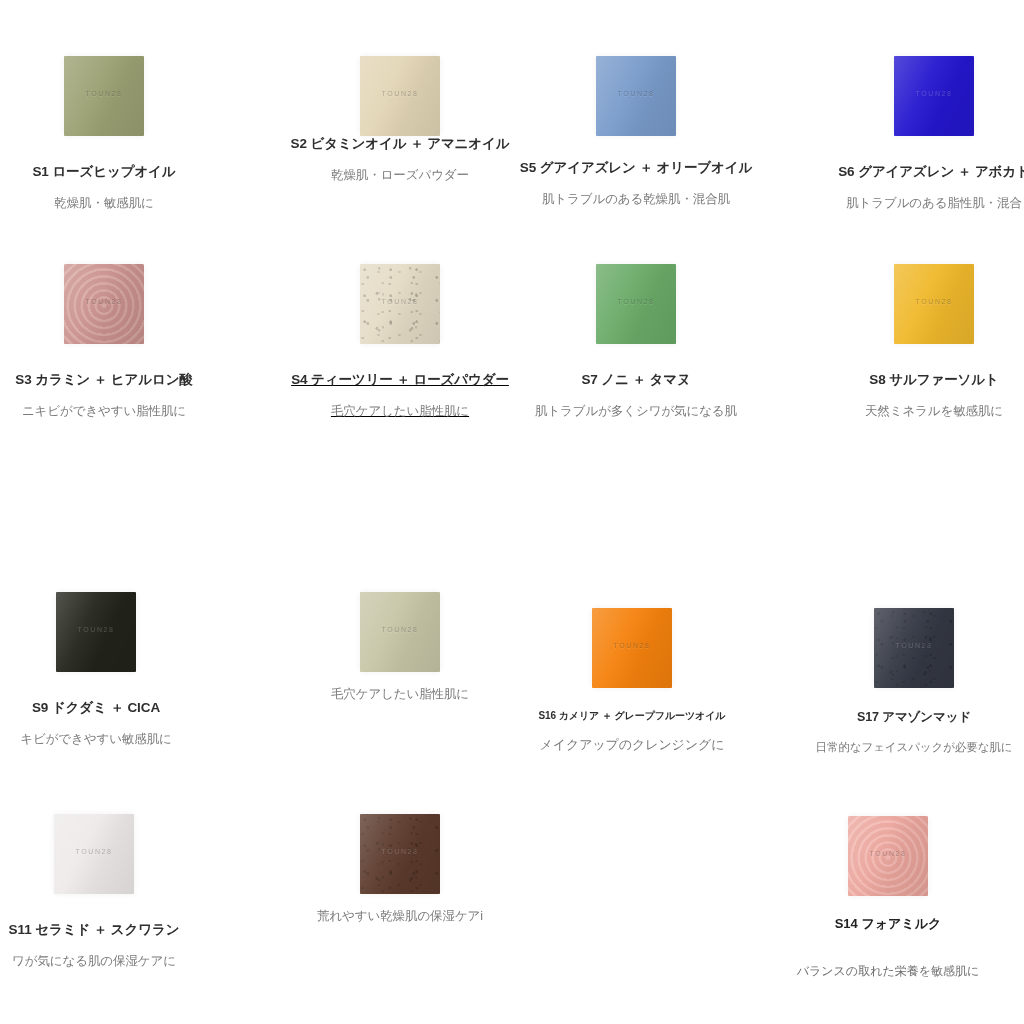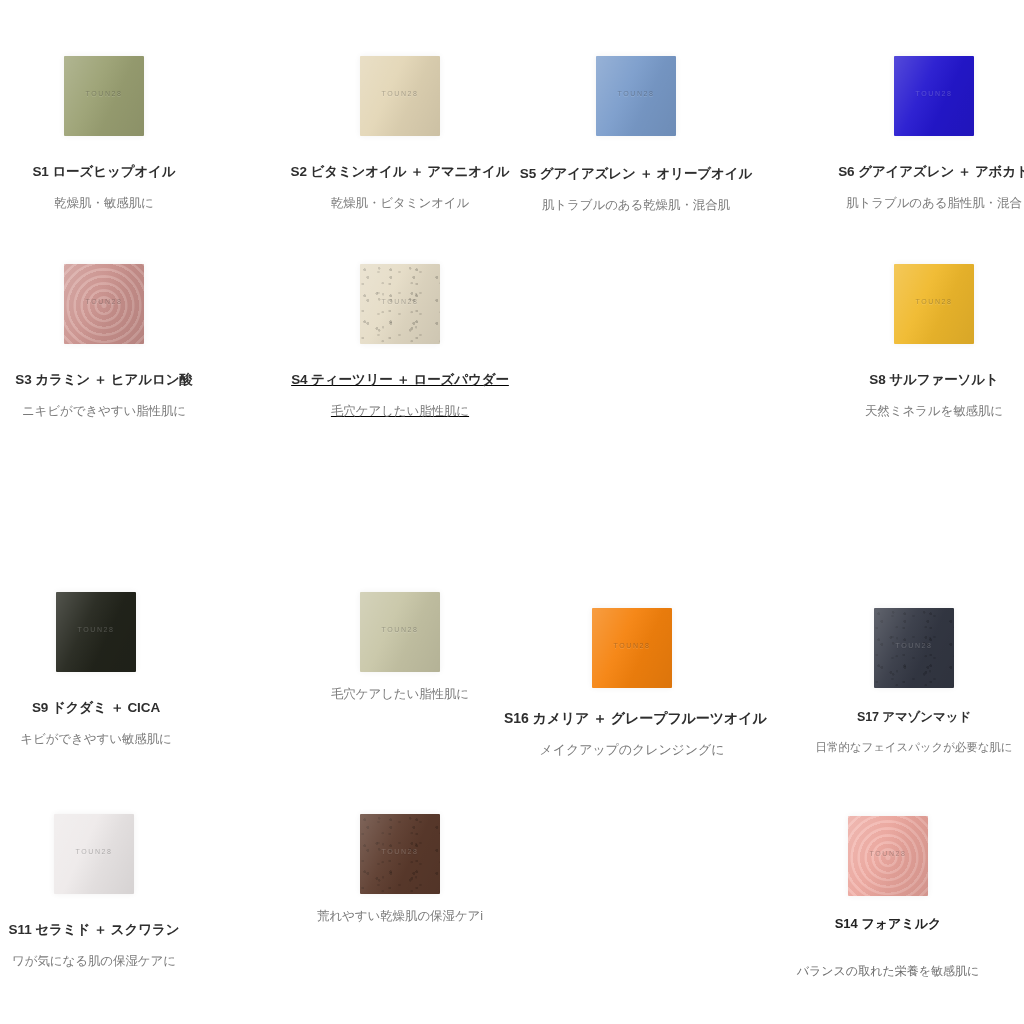--- a/index.html
+++ b/index.html
@@ -128,34 +128,34 @@
 
   <div class="cell blurry" style="left:272px; top:56px;">
     <div class="swatch-wrap">
       <div class="swatch" style="background: rgb(227, 214, 182);">
         <div class="grain"></div>
         <div class="rings"></div>
         <div class="sheen"></div>
         <div class="emboss">TOUN28</div>
       </div>
     </div>
-    <div class="title" style="margin-top:28px;text-align:center;">S2 ビタミンオイル ＋ アマニオイル</div>
-    <div class="desc" style="margin-top:15px;">乾燥肌・ビタミンオイル</div>
+    <div class="title" style="text-align:center;">S2 ビタミンオイル ＋ アマニオイル</div>
+    <div class="desc" style="margin-top:15px;">乾燥肌・ローズパウダー</div>
   </div>
 
   <div class="cell blurry" style="left:508px; top:56px;">
     <div class="swatch-wrap">
       <div class="swatch" style="background: rgb(122, 156, 203);">
         <div class="grain"></div>
         <div class="rings"></div>
         <div class="sheen"></div>
         <div class="emboss">TOUN28</div>
       </div>
     </div>
-    <div class="title" style="margin-top:30px;">S5 グアイアズレン ＋ オリーブオイル</div>
+    <div class="title" style="margin-top:24px;">S5 グアイアズレン ＋ オリーブオイル</div>
     <div class="desc" style="margin-top:15px;">肌トラブルのある乾燥肌・混合肌</div>
   </div>
 
   <div class="cell blurry" style="left:806px; top:56px;">
     <div class="swatch-wrap">
       <div class="swatch dark" style="background: rgb(36, 23, 207);">
         <div class="grain"></div>
         <div class="rings"></div>
         <div class="sheen"></div>
         <div class="emboss">TOUN28</div>
@@ -184,20 +184,32 @@
         <div class="grain" style="opacity: 0.85;"></div>
         <div class="rings"></div>
         <div class="sheen"></div>
         <div class="emboss">TOUN28</div>
       </div>
     </div>
     <div class="title" style="margin-top:28px;">S4 ティーツリー ＋ ローズパウダー</div>
     <div class="desc" style="margin-top:15px;">毛穴ケアしたい脂性肌に</div>
   </div>
 
+  <div class="cell blurry" style="left:508px; top:264px;">
+    <div class="swatch-wrap">
+      <div class="swatch" style="background: rgb(106, 171, 104);">
+        <div class="grain"></div>
+        <div class="rings"></div>
+        <div class="sheen"></div>
+        <div class="emboss">TOUN28</div>
+      </div>
+    </div>
+    <div class="title" style="margin-top:28px;">S7 ノニ ＋ タマヌ</div>
+    <div class="desc" style="margin-top:15px;">肌トラブルが多くシワが気になる肌</div>
+  </div>
 
   <div class="cell blurry" style="left:806px; top:264px;">
     <div class="swatch-wrap">
       <div class="swatch" style="background: rgb(240, 185, 44);">
         <div class="grain"></div>
         <div class="rings"></div>
         <div class="sheen"></div>
         <div class="emboss">TOUN28</div>
       </div>
     </div>
@@ -232,21 +244,21 @@
 
   <div class="cell blurry" style="left:504px; top:608px;">
     <div class="swatch-wrap">
       <div class="swatch" style="background: rgb(245, 130, 13);">
         <div class="grain"></div>
         <div class="rings"></div>
         <div class="sheen"></div>
         <div class="emboss">TOUN28</div>
       </div>
     </div>
-    <div class="title" style="margin-top:22px; font-size:14px;">S16 カメリア ＋ グレープフルーツオイル</div>
+    <div class="title" style="margin-top:22px; font-size:10px;">S16 カメリア ＋ グレープフルーツオイル</div>
     <div class="desc" style="margin-top:14px; font-size:13px;">メイクアップのクレンジングに</div>
   </div>
 
   <div class="cell blurry" style="left:786px; top:608px;">
     <div class="swatch-wrap">
       <div class="swatch dark" style="background: rgb(52, 56, 68);">
         <div class="grain" style="opacity: 0.85;"></div>
         <div class="rings"></div>
         <div class="sheen"></div>
         <div class="emboss">TOUN28</div>

